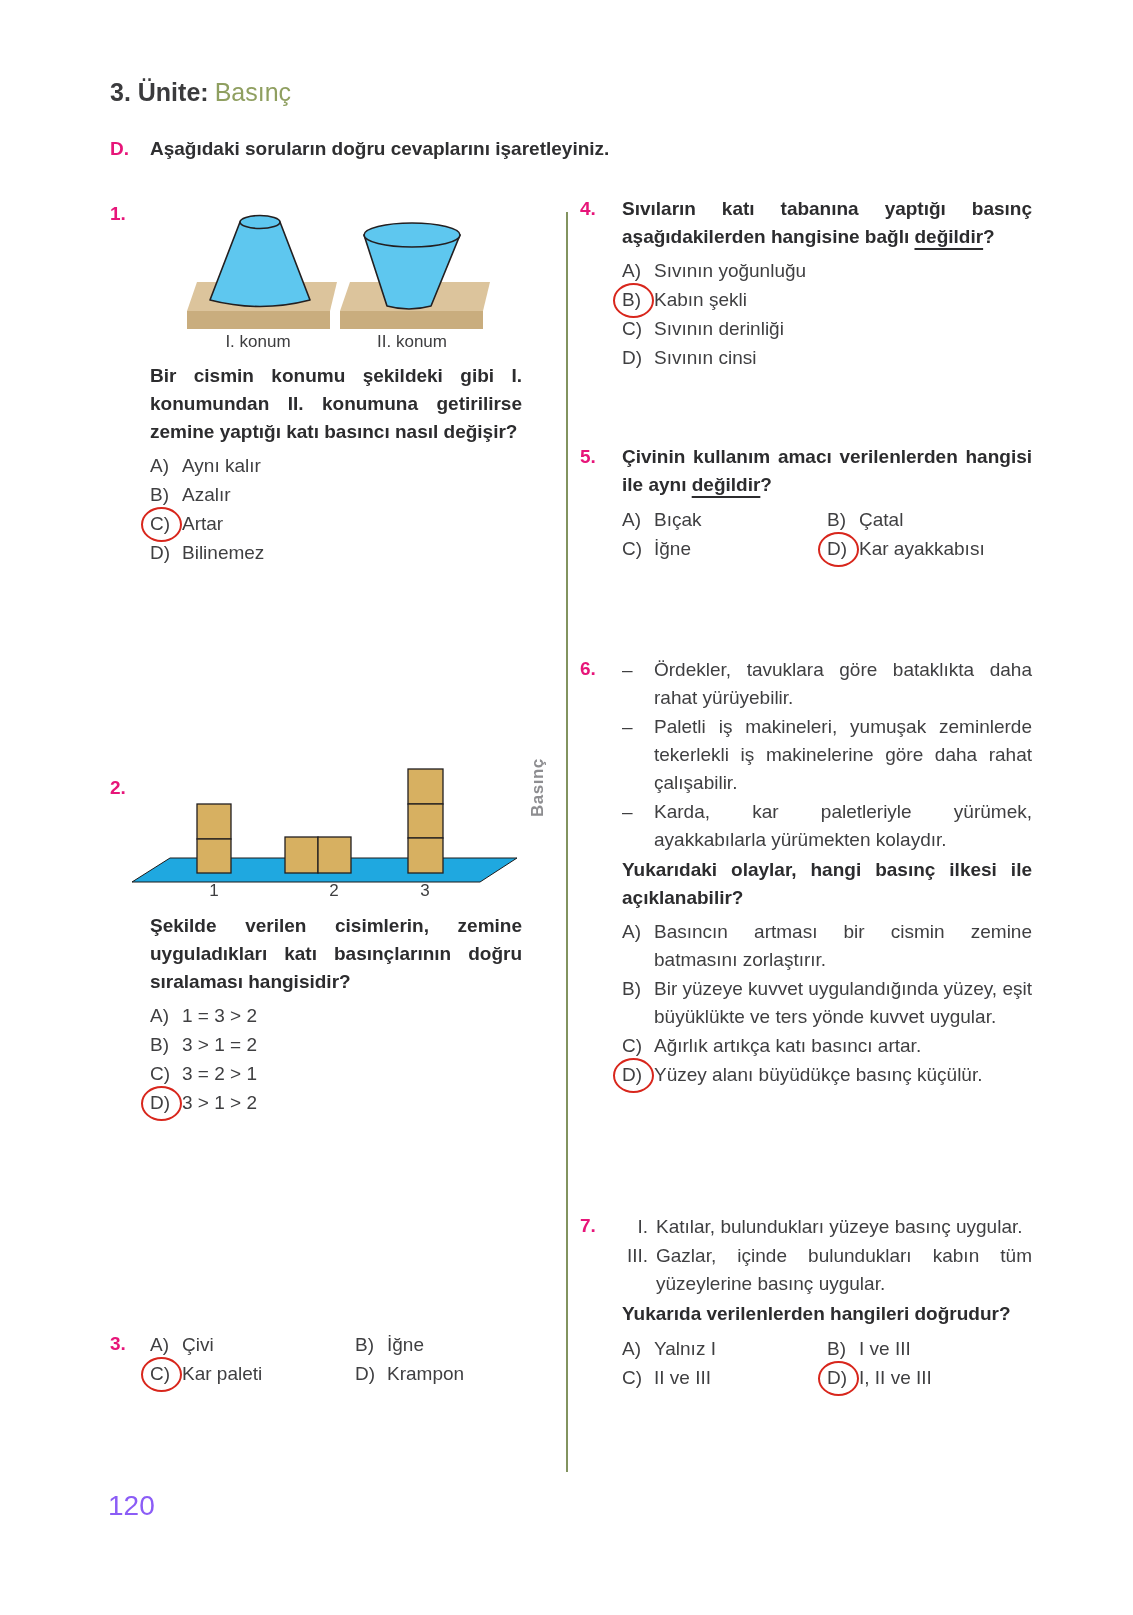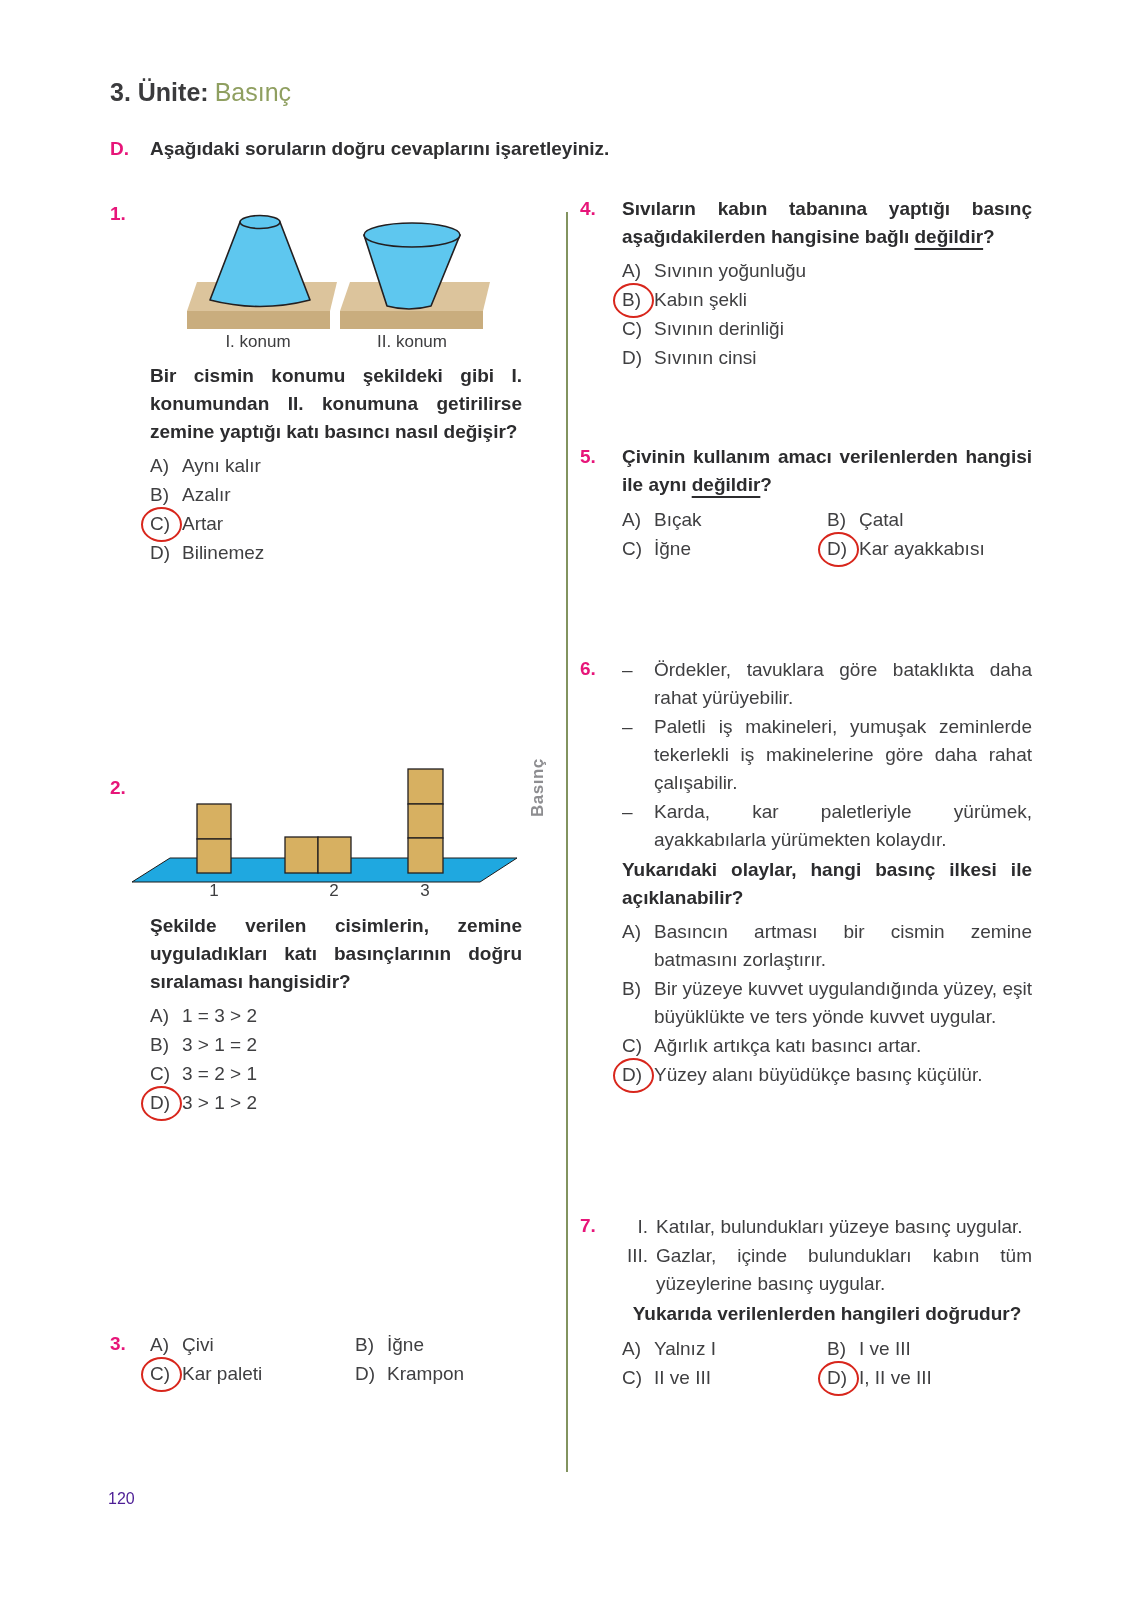--- a/index.html
+++ b/index.html
@@ -21,21 +21,21 @@
     font-size:17px;font-weight:600;color:#8d8d90;letter-spacing:.5px;text-align:center;}
   
   .question{position:absolute;font-size:19px;line-height:28px;}
   .q-left{left:110px;width:412px;}
   .q-right{left:580px;width:452px;}
   .qnum{position:absolute;left:0;top:0;font-weight:bold;color:#e71579;}
   .q-left .qcontent{margin-left:40px;}
   .q-right .qcontent{margin-left:42px;}
   .stem{font-weight:bold;color:#2c2c2e;text-align:justify;margin:0 0 6px 0;}
   .stem .ul{text-decoration:underline;text-decoration-thickness:1.5px;text-underline-offset:5px;}
-  .nowrap{white-space:nowrap;text-align:center;}
+  .nowrap{white-space:nowrap;text-align:left;}
   .opt{display:flex;margin-top:1px;}
   .letter{flex:none;min-width:32px;position:relative;}
   .letter.circled::before{
     content:'';position:absolute;left:-9px;top:-3px;width:37px;height:31px;
     border:2.5px solid #d8261c;border-radius:50%;pointer-events:none;
   }
   .opt-text{flex:1;}
   .opt-text.just{text-align:justify;}
   .opts-2col{display:grid;grid-template-columns:205px 1fr;}
   .bullet{display:flex;margin-top:1px;}
@@ -48,21 +48,21 @@
   .fig{display:block;}
   .fig-cones{margin:6px 0 10px 30px;}
   .fig-blocks{margin:0 0 12px -20px;}
   svg .cone{fill:#5ec7ef;stroke:#231f20;stroke-width:1.6;stroke-linejoin:round;}
   svg .plat-top{fill:#dcc49c;}
   svg .plat-front{fill:#c9ad7e;}
   svg .ground{fill:#1fa8e0;stroke:#1b1b1b;stroke-width:1;}
   svg .block{fill:#d7b061;stroke:#231f20;stroke-width:1.3;}
   svg .figtext{font-family:"Liberation Sans",sans-serif;font-size:17px;fill:#3d3d3f;text-anchor:middle;}
   
-  .page-number{left:108px;top:1490px;font-size:16px;color:#4c1d95;}
+  .page-number{left:108px;top:1490px;font-size:28px;color:#8b5cf6;}
 </style>
 </head>
 <body>
 
 <div class="abs unit-header">
   <span>3. Ünite:</span><span class="unit-title">Basınç</span>
 </div>
 
 <div class="abs section-d">
   <span class="section-letter">D.</span>
@@ -163,21 +163,21 @@
         <span class="letter">D)</span>
         <span class="opt-text">Krampon</span>
       </div>
     </div>
   </div>
 </div>
 
 <div class="question q-right" style="top:195px;">
   <span class="qnum">4.</span>
   <div class="qcontent">
-    <p class="stem"><span>Sıvıların kabın tabanına yaptığı basınç aşağıdakilerden hangisine bağlı </span><span class="ul">değildir</span><span>?</span></p>
+    <p class="stem"><span>Sıvıların katı tabanına yaptığı basınç aşağıdakilerden hangisine bağlı </span><span class="ul">değildir</span><span>?</span></p>
     <div class="opt">
       <span class="letter">A)</span>
       <span class="opt-text">Sıvının yoğunluğu</span>
     </div>
     <div class="opt">
       <span class="letter circled">B)</span>
       <span class="opt-text">Kabın şekli</span>
     </div>
     <div class="opt">
       <span class="letter">C)</span>

